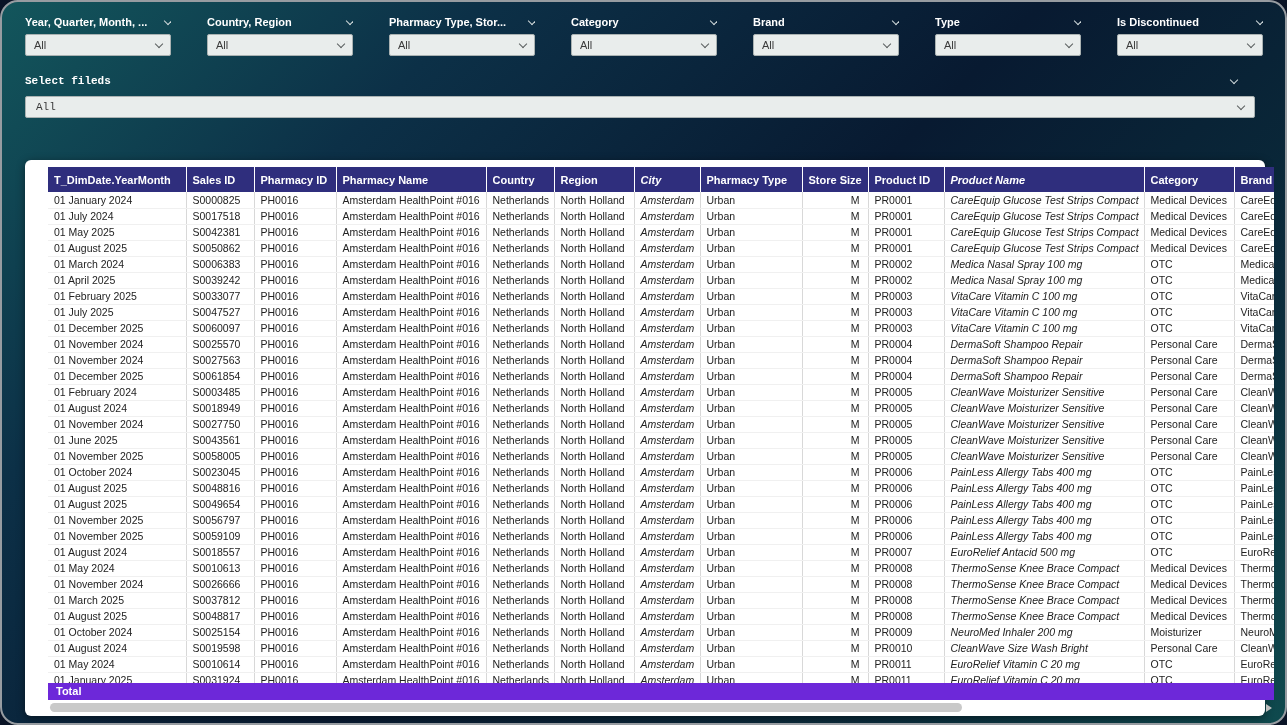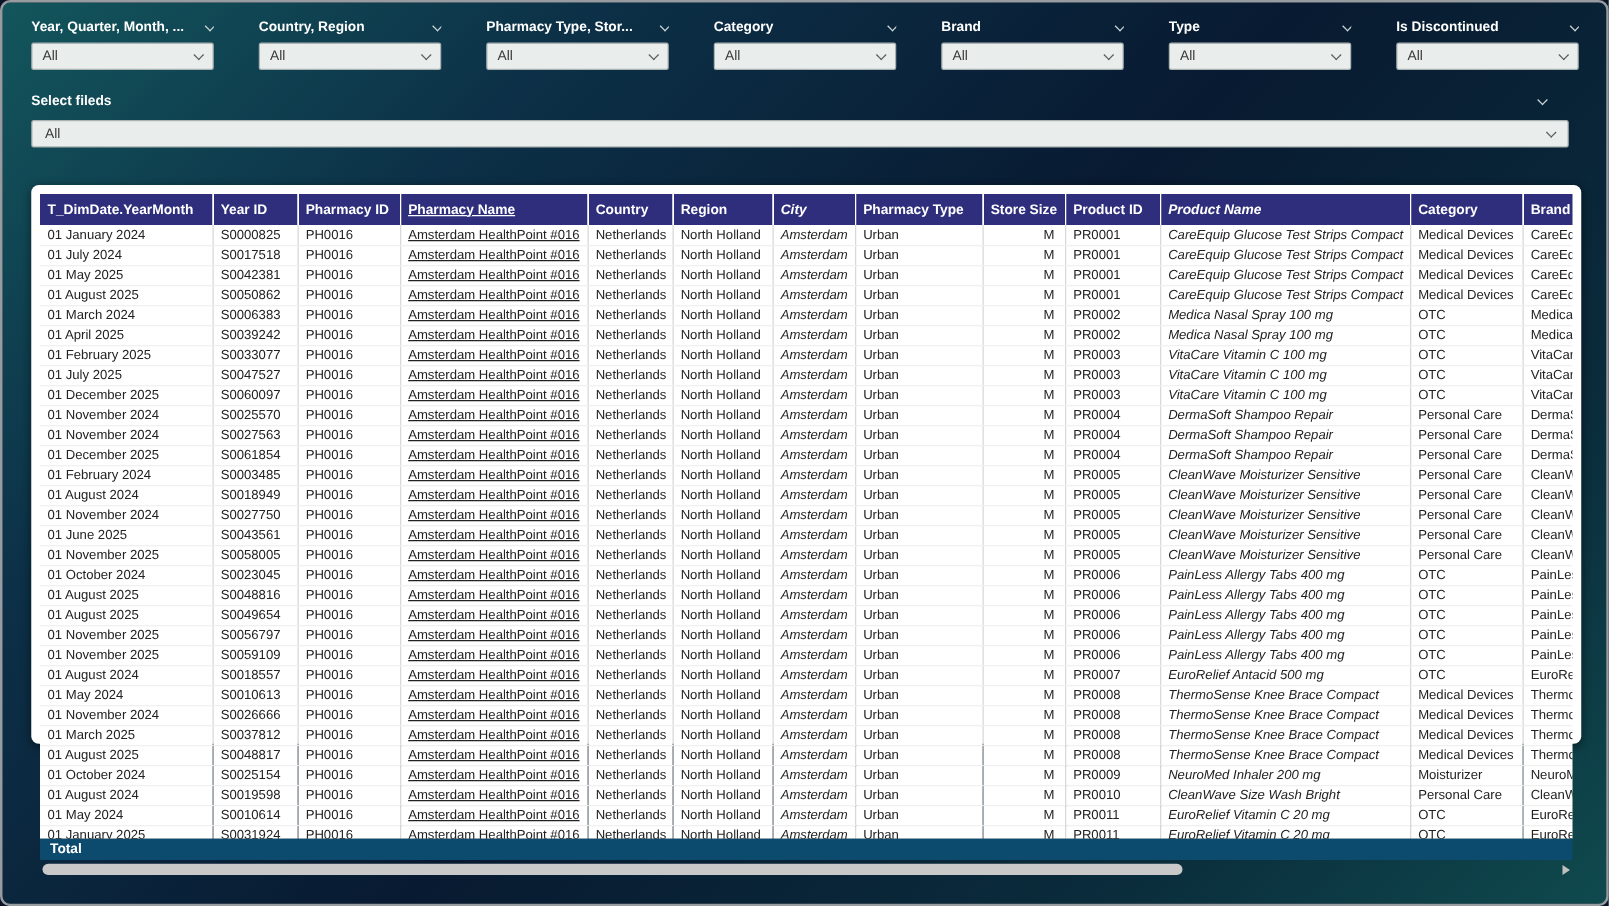--- a/index.html
+++ b/index.html
@@ -4,21 +4,21 @@
 <style>
   * { box-sizing: border-box; margin: 0; padding: 0; }
   html, body { width: 1287px; height: 725px; }
   body {
     font-family: "Liberation Sans", "DejaVu Sans", sans-serif;
     background: #0a1426;
   }
   .page {
     position: relative; width: 1287px; height: 725px;
     background: linear-gradient(135deg, #13565c 0%, #0c3047 24%, #081a31 52%, #0a2c3b 80%, #0f4a4e 100%);
-    border: 2px solid #979ca1; border-radius: 8px; overflow: hidden;
+    border: 2px solid #979ca1; border-radius: 18px; overflow: hidden;
   }
 
   
   .filters-row { display: flex; gap: 36px; padding: 10px 0 0 23px; }
   .filter { width: 146px; flex: 0 0 auto; }
   .filter-title {
     display: flex; align-items: center; justify-content: space-between;
     height: 20px; color: #ffffff; font-size: 11px; font-weight: bold; white-space: nowrap; overflow: hidden;
   }
   .filter-title-text { overflow: hidden; text-overflow: ellipsis; }
@@ -29,67 +29,67 @@
     padding: 0 8px; font-size: 11px; color: #3a3a3a; cursor: pointer;
   }
   .chev {
     width: 6px; height: 6px; flex: 0 0 auto;
     border-right: 1.4px solid #cfd8da; border-bottom: 1.4px solid #cfd8da;
     transform: rotate(45deg); margin-top: -3px;
   }
   .chev-dark { border-color: #5a5f5f; }
 
   
-  .select-fields { padding: 16px 48px 0 23px; }
+  .select-fields { padding: 16px 48px 0 23px; font-family: Liberation Mono, monospace; }
   .sf-header {
     display: flex; align-items: center; justify-content: space-between;
     height: 18px; color: #ffffff; font-size: 11px; font-weight: bold;
   }
   .sf-dropdown {
     margin-top: 6px; width: 1230px; height: 22px;
     background: #e9edec; border: 1px solid #aab2b2; border-radius: 2px;
     display: flex; align-items: center; justify-content: space-between;
     padding: 0 10px; font-size: 11px; color: #3a3a3a; cursor: pointer;
   }
 
   
   .table-card {
-    position: absolute; left: 23px; top: 146px; width: 1240px; height: 447px;
-    background: #ffffff; border-radius: 6px; padding: 7px 7px 0 7px;
+    position: absolute; left: 23px; top: 158px; width: 1240px; height: 556px;
+    background: #ffffff; border-radius: 6px; padding: 7px 7px 0 23px;
     box-shadow: 0 2px 8px rgba(0,0,0,0.45);
   }
   .table-viewport { width: 1226px; height: 516px; overflow: hidden; }
   table { border-collapse: collapse; table-layout: fixed; width: 1276px; }
   thead th {
     background: #2f2e7d; color: #ffffff; font-size: 11px; font-weight: bold;
     text-align: left; height: 25px; padding: 0 4px 0 6px;
     border-right: 1px solid #ffffff; white-space: nowrap; overflow: hidden;
   }
   tbody td {
     font-size: 10.5px; color: #222222; height: 16px; padding: 0 4px 0 6px;
     border-right: 1px solid #d8d8d8; border-bottom: 1px solid #f0f0f0;
     white-space: nowrap; overflow: hidden; background: #ffffff;
   }
   th:nth-child(1),  td:nth-child(1)  { width: 138px; }
   th:nth-child(2),  td:nth-child(2)  { width: 68px; }
   th:nth-child(3),  td:nth-child(3)  { width: 82px; }
-  th:nth-child(4),  td:nth-child(4)  { width: 150px; text-decoration: underline; }
+  th:nth-child(4),  td:nth-child(4)  { width: 150px; }
   th:nth-child(5),  td:nth-child(5)  { width: 68px; }
   th:nth-child(6),  td:nth-child(6)  { width: 80px; }
   th:nth-child(7),  td:nth-child(7)  { width: 66px; font-style: italic; }
   th:nth-child(8),  td:nth-child(8)  { width: 102px; }
   th:nth-child(9),  td:nth-child(9)  { width: 66px; }
   th:nth-child(10), td:nth-child(10) { width: 76px; margin-left: 34px; }
   th:nth-child(11), td:nth-child(11) { width: 200px; font-style: italic; }
   th:nth-child(12), td:nth-child(12) { width: 90px; }
   th:nth-child(13), td:nth-child(13) { width: 90px; }
   td:nth-child(9) { text-align: right; padding-right: 8px; }
 
   .total-row {
-    width: 1226px; height: 17px; background: #0c4a6e;
+    width: 1226px; height: 17px; background: #6d28d9;
     color: #ffffff; font-weight: bold; font-size: 11px; line-height: 17px;
     padding-left: 8px;
   }
   .hscrollbar { position: relative; width: 1226px; height: 16px; }
   .hthumb {
     position: absolute; left: 2px; top: 3px; width: 912px; height: 9px;
     background: #c9c9c9; border-radius: 5px; cursor: pointer;
   }
   .scroll-arrow {
     position: absolute; top: 4px; width: 0; height: 0;
@@ -193,21 +193,21 @@
       <span class="chev chev-dark"></span>
     </div>
   </div>
 
   <div class="table-card">
     <div class="table-viewport">
       <table>
         <thead>
           <tr>
               <th>T_DimDate.YearMonth</th>
-              <th>Year ID</th>
+              <th>Sales ID</th>
               <th>Pharmacy ID</th>
               <th>Pharmacy Name</th>
               <th>Country</th>
               <th>Region</th>
               <th>City</th>
               <th>Pharmacy Type</th>
               <th>Store Size</th>
               <th>Product ID</th>
               <th>Product Name</th>
               <th>Category</th>

